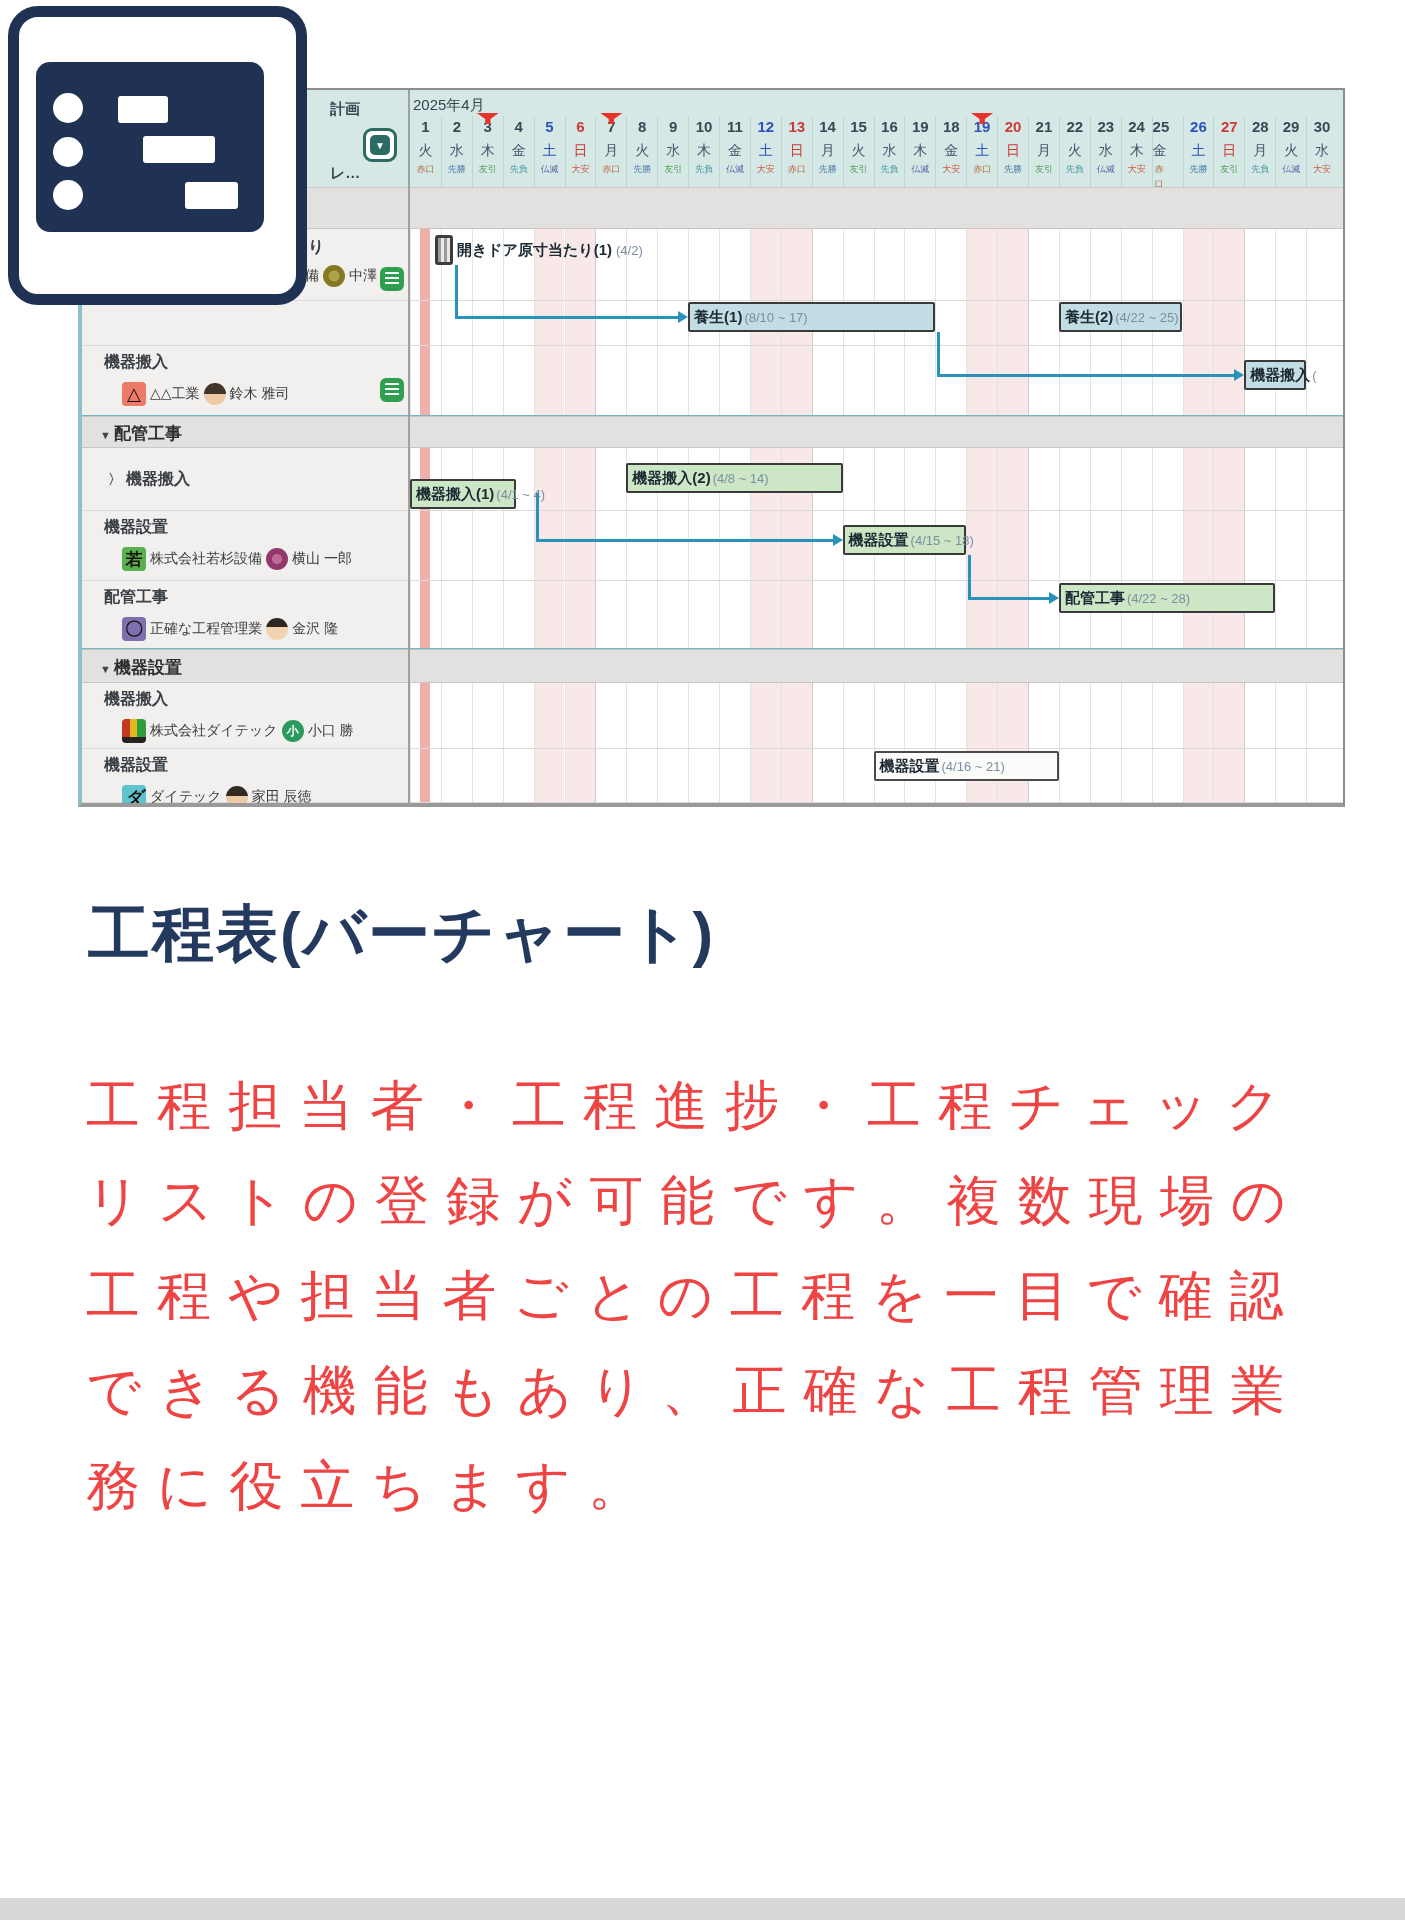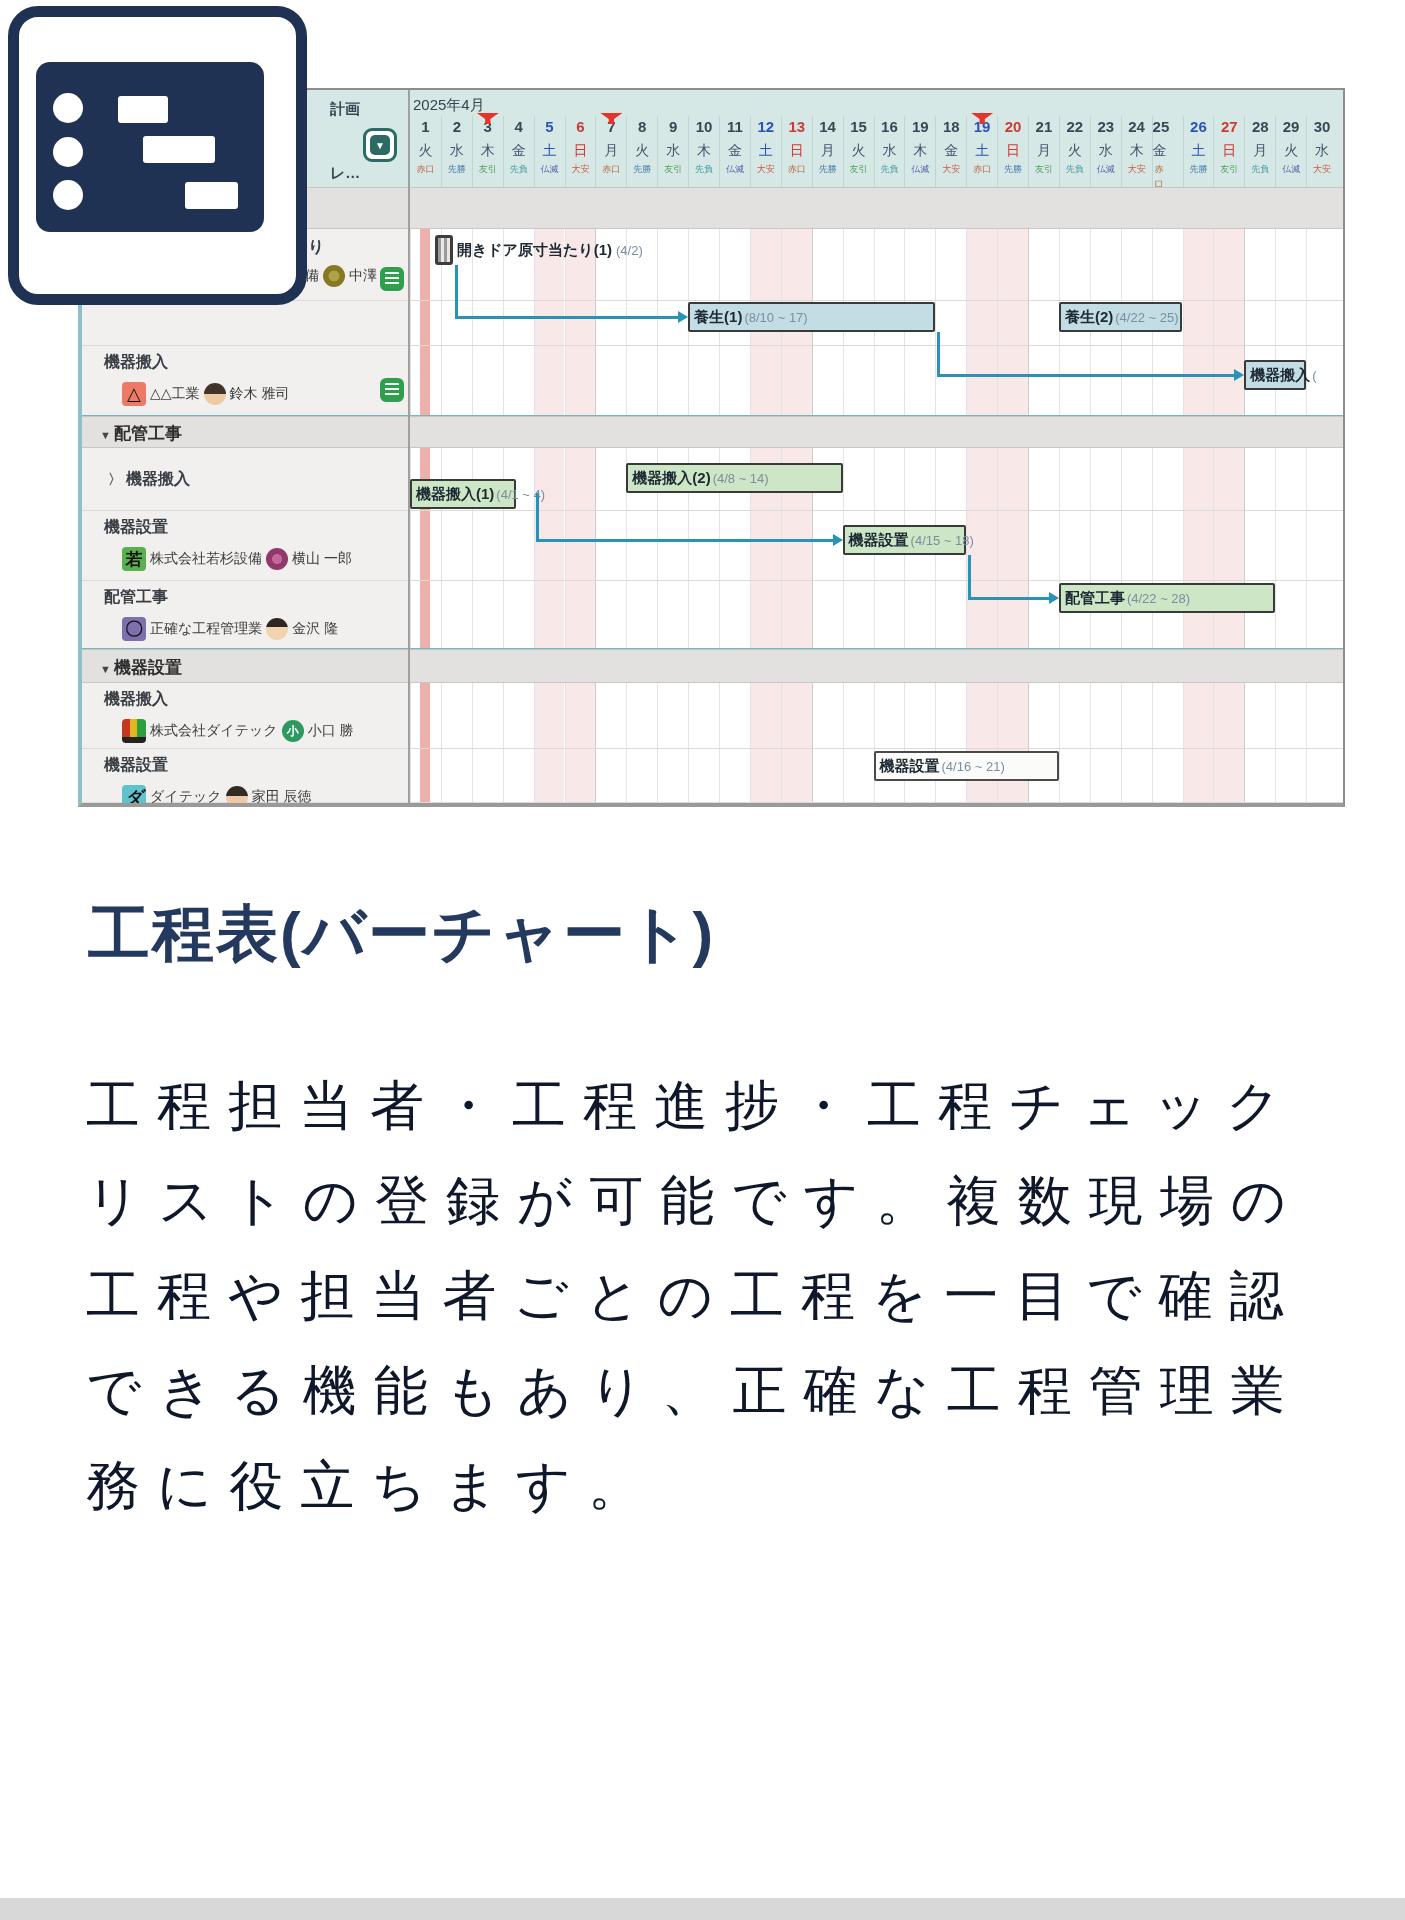--- a/index.html
+++ b/index.html
@@ -75,21 +75,21 @@
   .bar-label{font-size:15px;font-weight:700;color:#1d2a33;padding:0 2px 0 4px;flex:none;}
   .bar-date{font-size:13px;color:#7b8da1;flex:none;}
   .mstone{position:absolute;display:flex;align-items:center;gap:4px;white-space:nowrap;}
   .ms-icon{width:18px;height:30px;border:3px solid #3c3c3c;border-radius:3px;box-sizing:border-box;
       background:repeating-linear-gradient(90deg,#9a9a9a 0 3px,#e8e8e8 3px 6px);flex:none;}
   .dep{position:absolute;background:#2a92b8;}
   .dep-arrow{position:absolute;width:0;height:0;border-top:6px solid transparent;border-bottom:6px solid transparent;
       border-left:10px solid #2a92b8;}
   
   .title{position:absolute;left:88px;top:892px;font-size:62px;font-weight:700;color:#24395e;letter-spacing:2px;}
-  .para{position:absolute;left:86px;top:1058px;width:1280px;font-size:54px;color:#0f172a;
+  .para{position:absolute;left:86px;top:1058px;width:1280px;font-size:54px;color:#ef4444;
         line-height:95px;letter-spacing:17px;white-space:pre-line;}
   .bottom-bar{position:absolute;left:0;top:1898px;width:1405px;height:22px;background:#d8d8d8;}
 </style>
 </head>
 <body>
 
 <div class="app-icon">
   <div class="app-icon-board">
     <div class="dot" style="left:17px;top:31px"></div>
     <div class="dot" style="left:17px;top:75px"></div>

